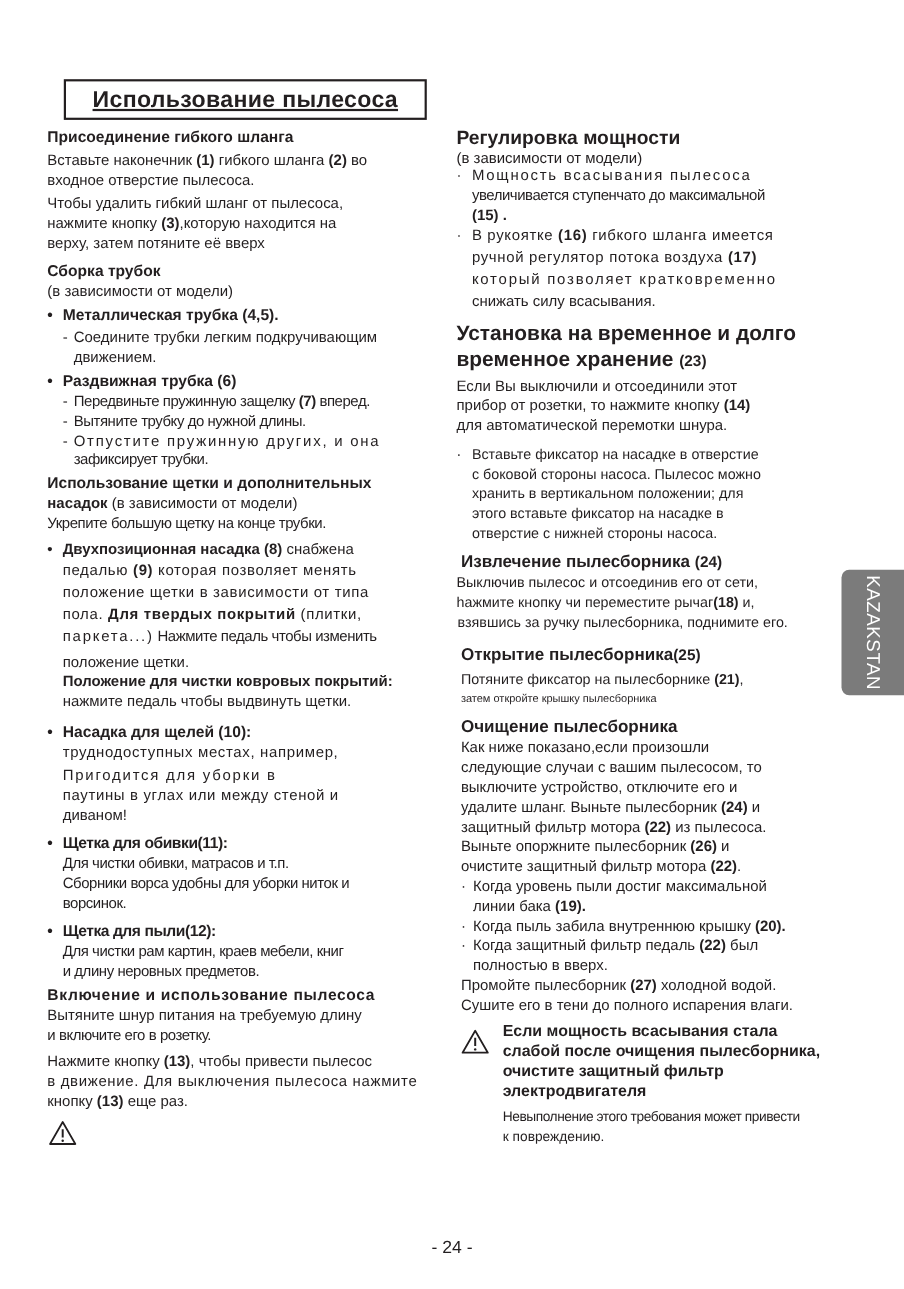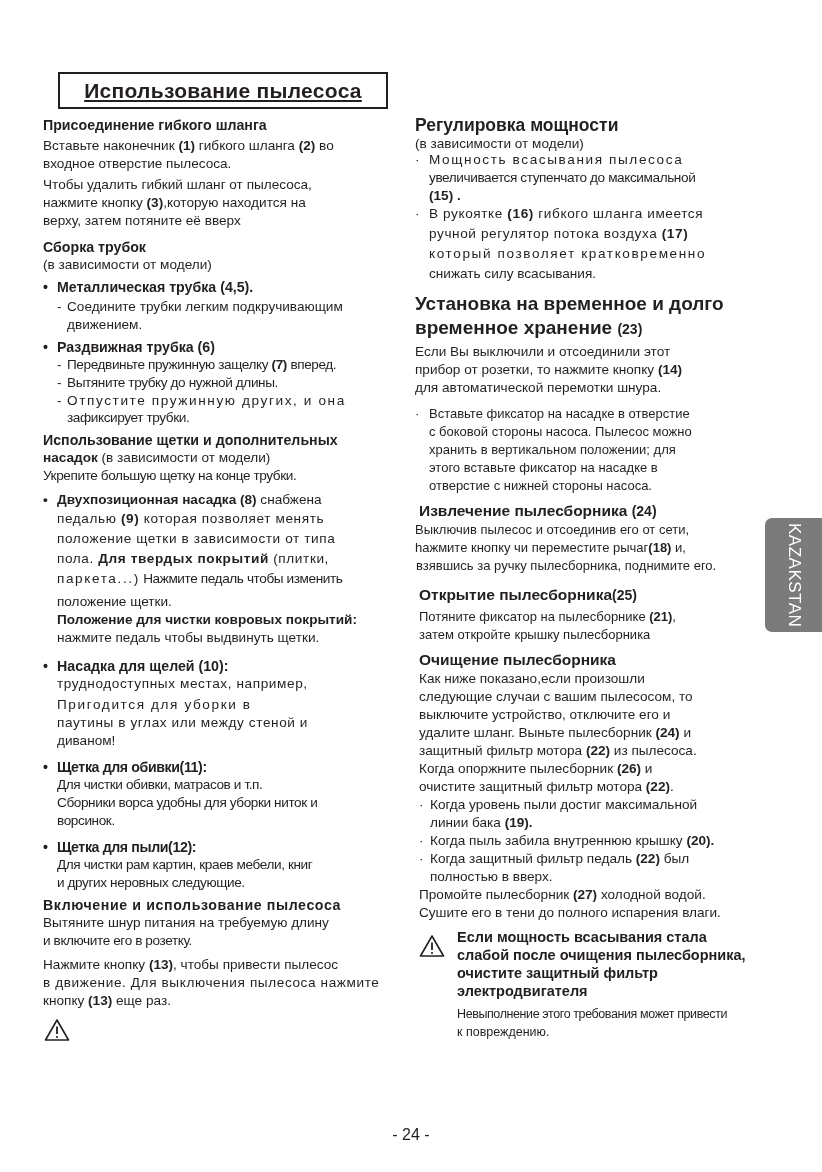--- a/index.html
+++ b/index.html
@@ -110,21 +110,21 @@
       </p>
     <p class="ind narrow">Для чистки обивки, матрасов и т.п.</p>
     <p class="ind narrow">Сборники ворса удобны для уборки ниток и</p>
     <p class="ind narrow">ворсинок.</p>
     <div class="gap8"></div>
     <p class="bullet h narrow">
         <span class="dot">•</span>
         <span>Щетка для пыли(12):</span>
       </p>
     <p class="ind narrow">Для чистки рам картин, краев мебели, книг</p>
-    <p class="ind narrow">и других неровных следующие.</p>
+    <p class="ind narrow">и длину неровных предметов.</p>
   </section>
   <div class="gap4"></div>
   <section>
     <p class="h mid">Включение и использование пылесоса</p>
     <p>Вытяните шнур питания на требуемую длину</p>
     <p class="narrow">и включите его в розетку.</p>
     <p style="margin-top:6px;"><span>Нажмите кнопку </span><b>(13)</b><span>, чтобы привести пылесос</span></p>
     <p class="mid">в движение. Для выключения пылесоса нажмите</p>
     <p><span>кнопку </span><b>(13)</b><span> еще раз.</span></p>
   </section>
@@ -177,31 +177,31 @@
   <section>
     <p style="font-size:15.5px; font-weight:bold; line-height:20px; padding-left:4px;"><span>Извлечение пылесборника </span><span style="font-size:14px;">(24)</span></p>
     <p style="font-size:13px;">Выключив пылесос и отсоединив его от сети,</p>
     <p style="font-size:13px;"><span>hажмите кнопку чи переместите рычаг</span><b>(18)</b><span> и,</span></p>
     <p style="font-size:13px; padding-left:1px;">взявшись за ручку пылесборника, поднимите его.</p>
   </section>
   <div class="gap10"></div>
   <section>
     <p style="font-size:15.5px; font-weight:bold; line-height:20px; padding-left:4px;"><span>Открытие пылесборника</span><span style="font-size:14px;">(25)</span></p>
     <p style="font-size:13px; margin-top:3px; padding-left:4px;"><span>Потяните фиксатор на пылесборнике </span><b>(21)</b><span>,</span></p>
-    <p style="font-size:13px; padding-left:4px;">затем откройте крышку пылесборника</p>
+    <p style="font-size:10px; padding-left:4px;">затем откройте крышку пылесборника</p>
   </section>
   <div class="gap6"></div>
   <section style="padding-left:4px;">
     <p style="font-size:15.5px; font-weight:bold; line-height:20px;">Очищение пылесборника</p>
     <p>Как ниже показано,если произошли</p>
     <p>следующие случаи с вашим пылесосом, то</p>
     <p>выключите устройство, отключите его и</p>
     <p><span>удалите шланг. Выньте пылесборник </span><b>(24)</b><span> и</span></p>
     <p><span>защитный фильтр мотора </span><b>(22)</b><span> из пылесоса.</span></p>
-    <p><span>Когда опоржните пылесборник </span><b>(26)</b><span> и</span></p>
+    <p><span>Выньте опоржните пылесборник </span><b>(26)</b><span> и</span></p>
     <p><span>очистите защитный фильтр мотора </span><b>(22)</b><span>.</span></p>
     <p class="bullet">
         <span class="dot" style="width:11px;">·</span>
         <span>Когда уровень пыли достиг максимальной</span>
       </p>
     <p style="padding-left:11px;"><span>линии бака </span><b>(19).</b></p>
     <p class="bullet">
         <span class="dot" style="width:11px;">·</span>
         <span><span>Когда пыль забила внутреннюю крышку </span><b>(20).</b></span>
       </p>

